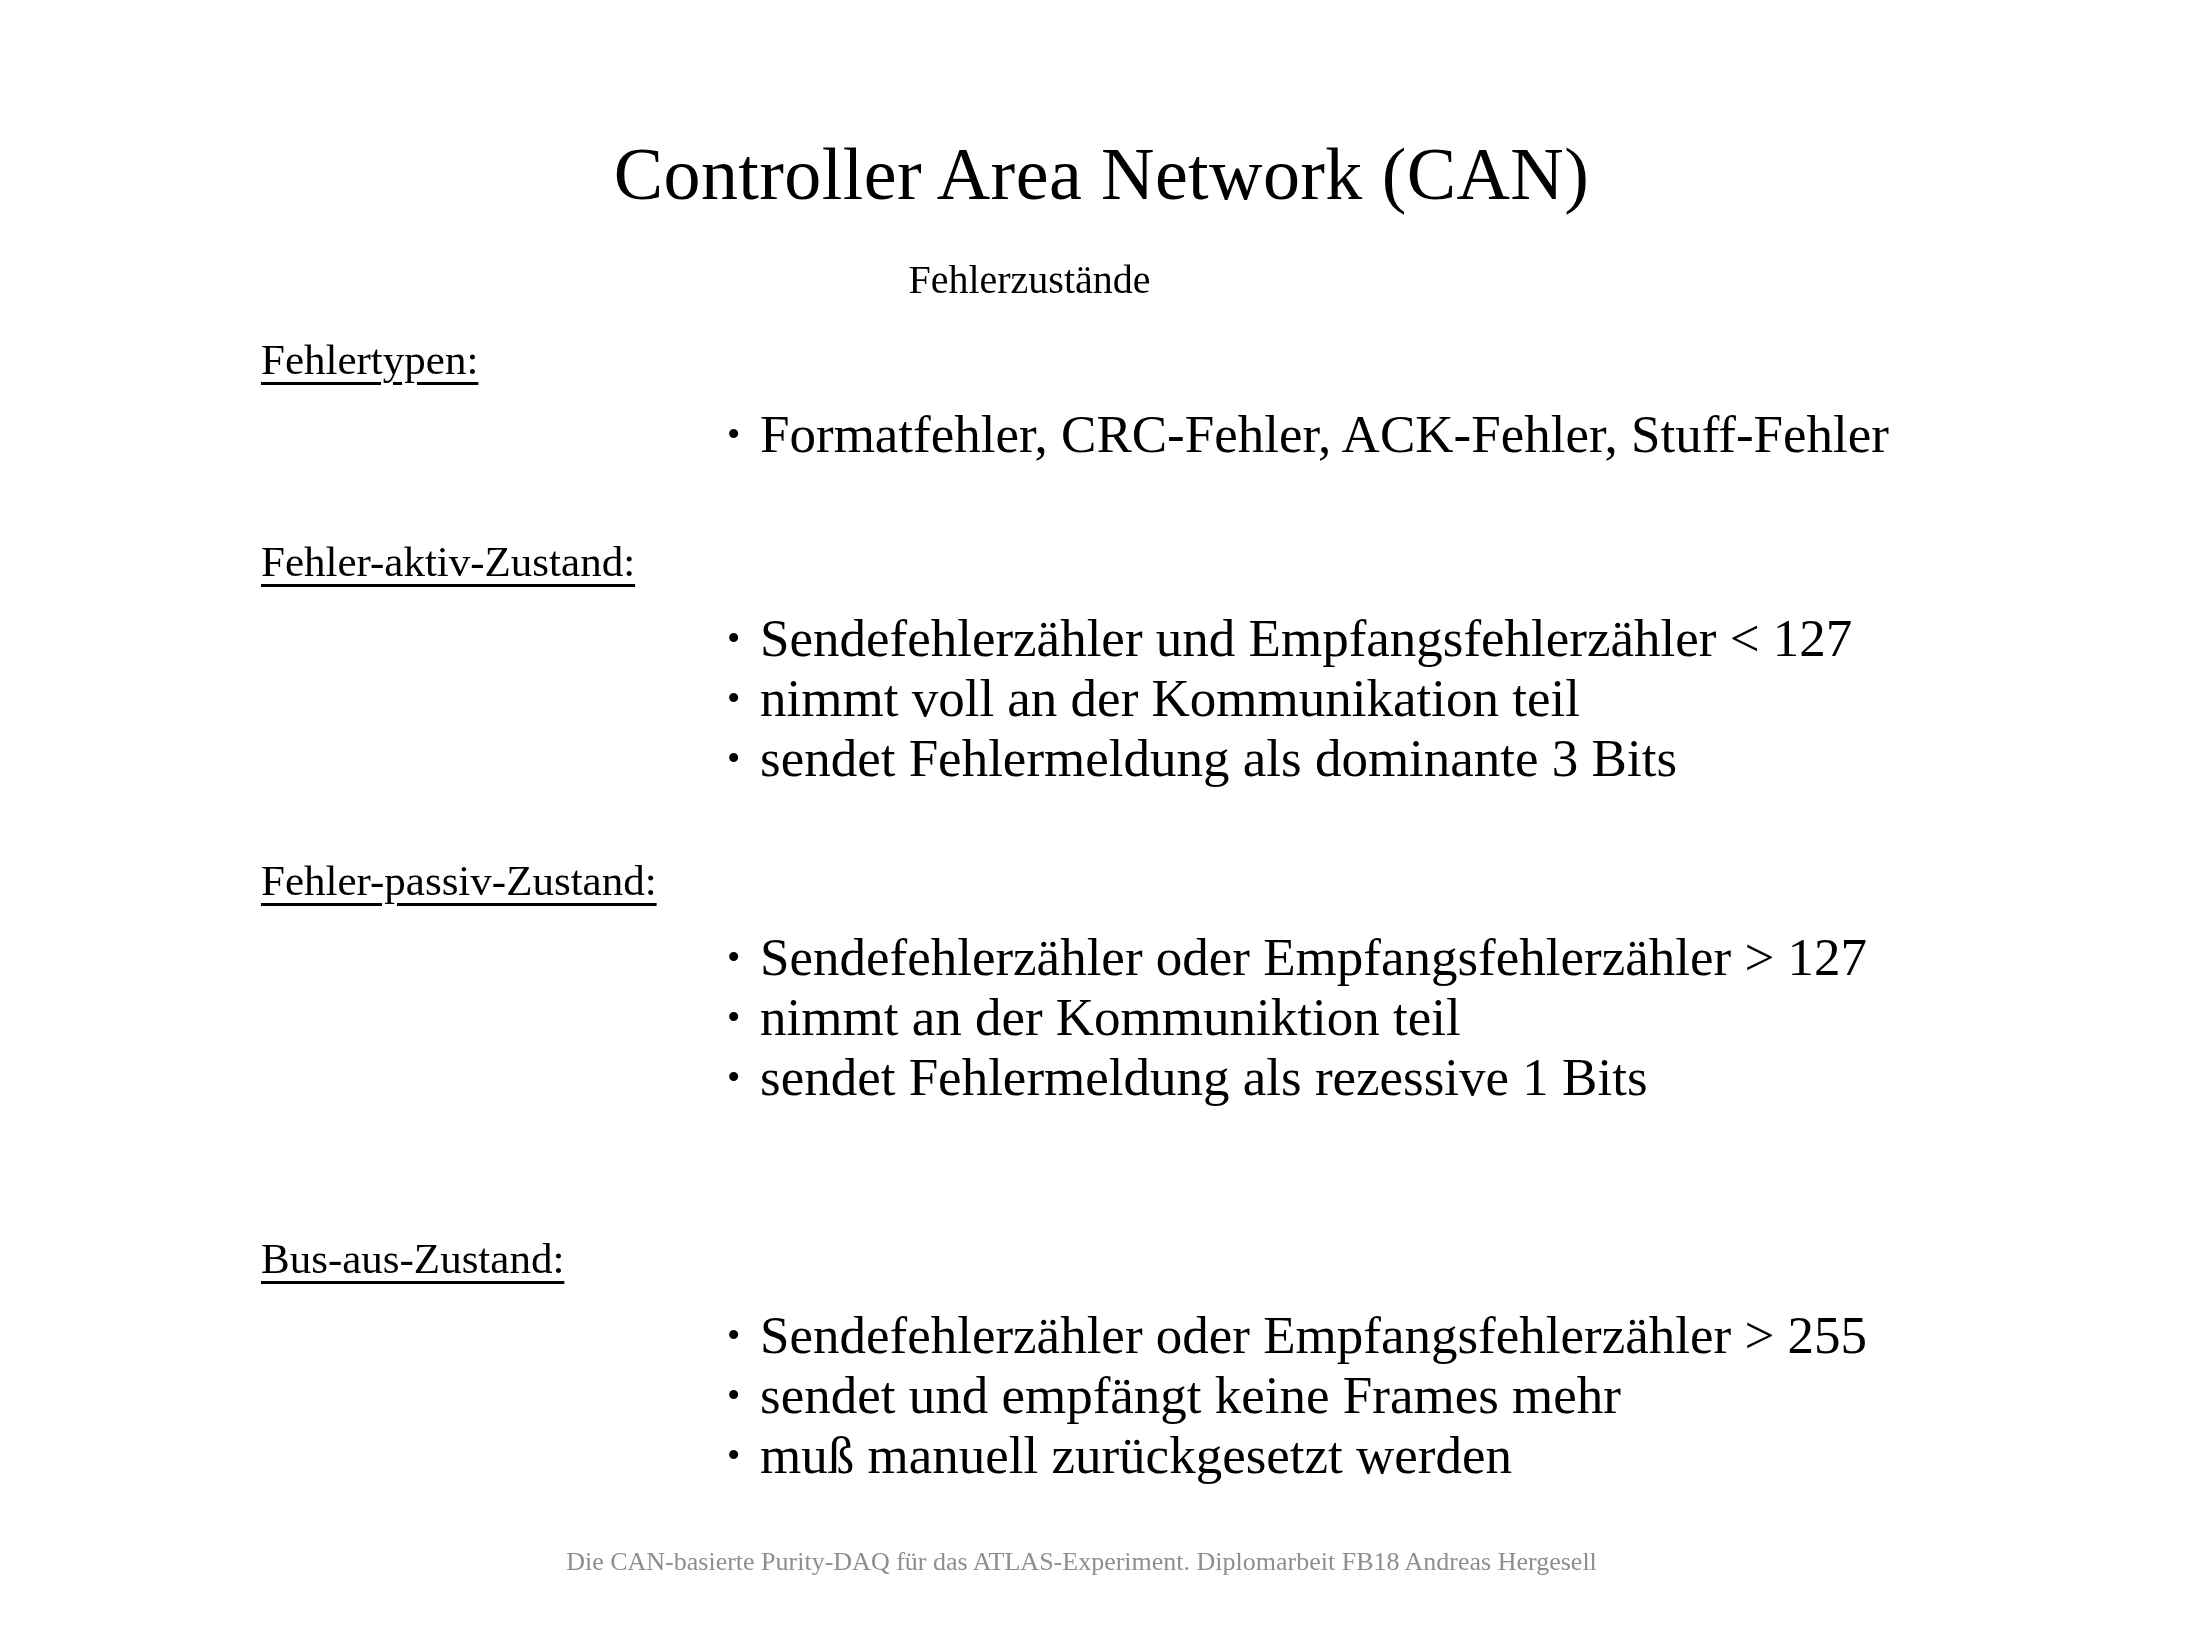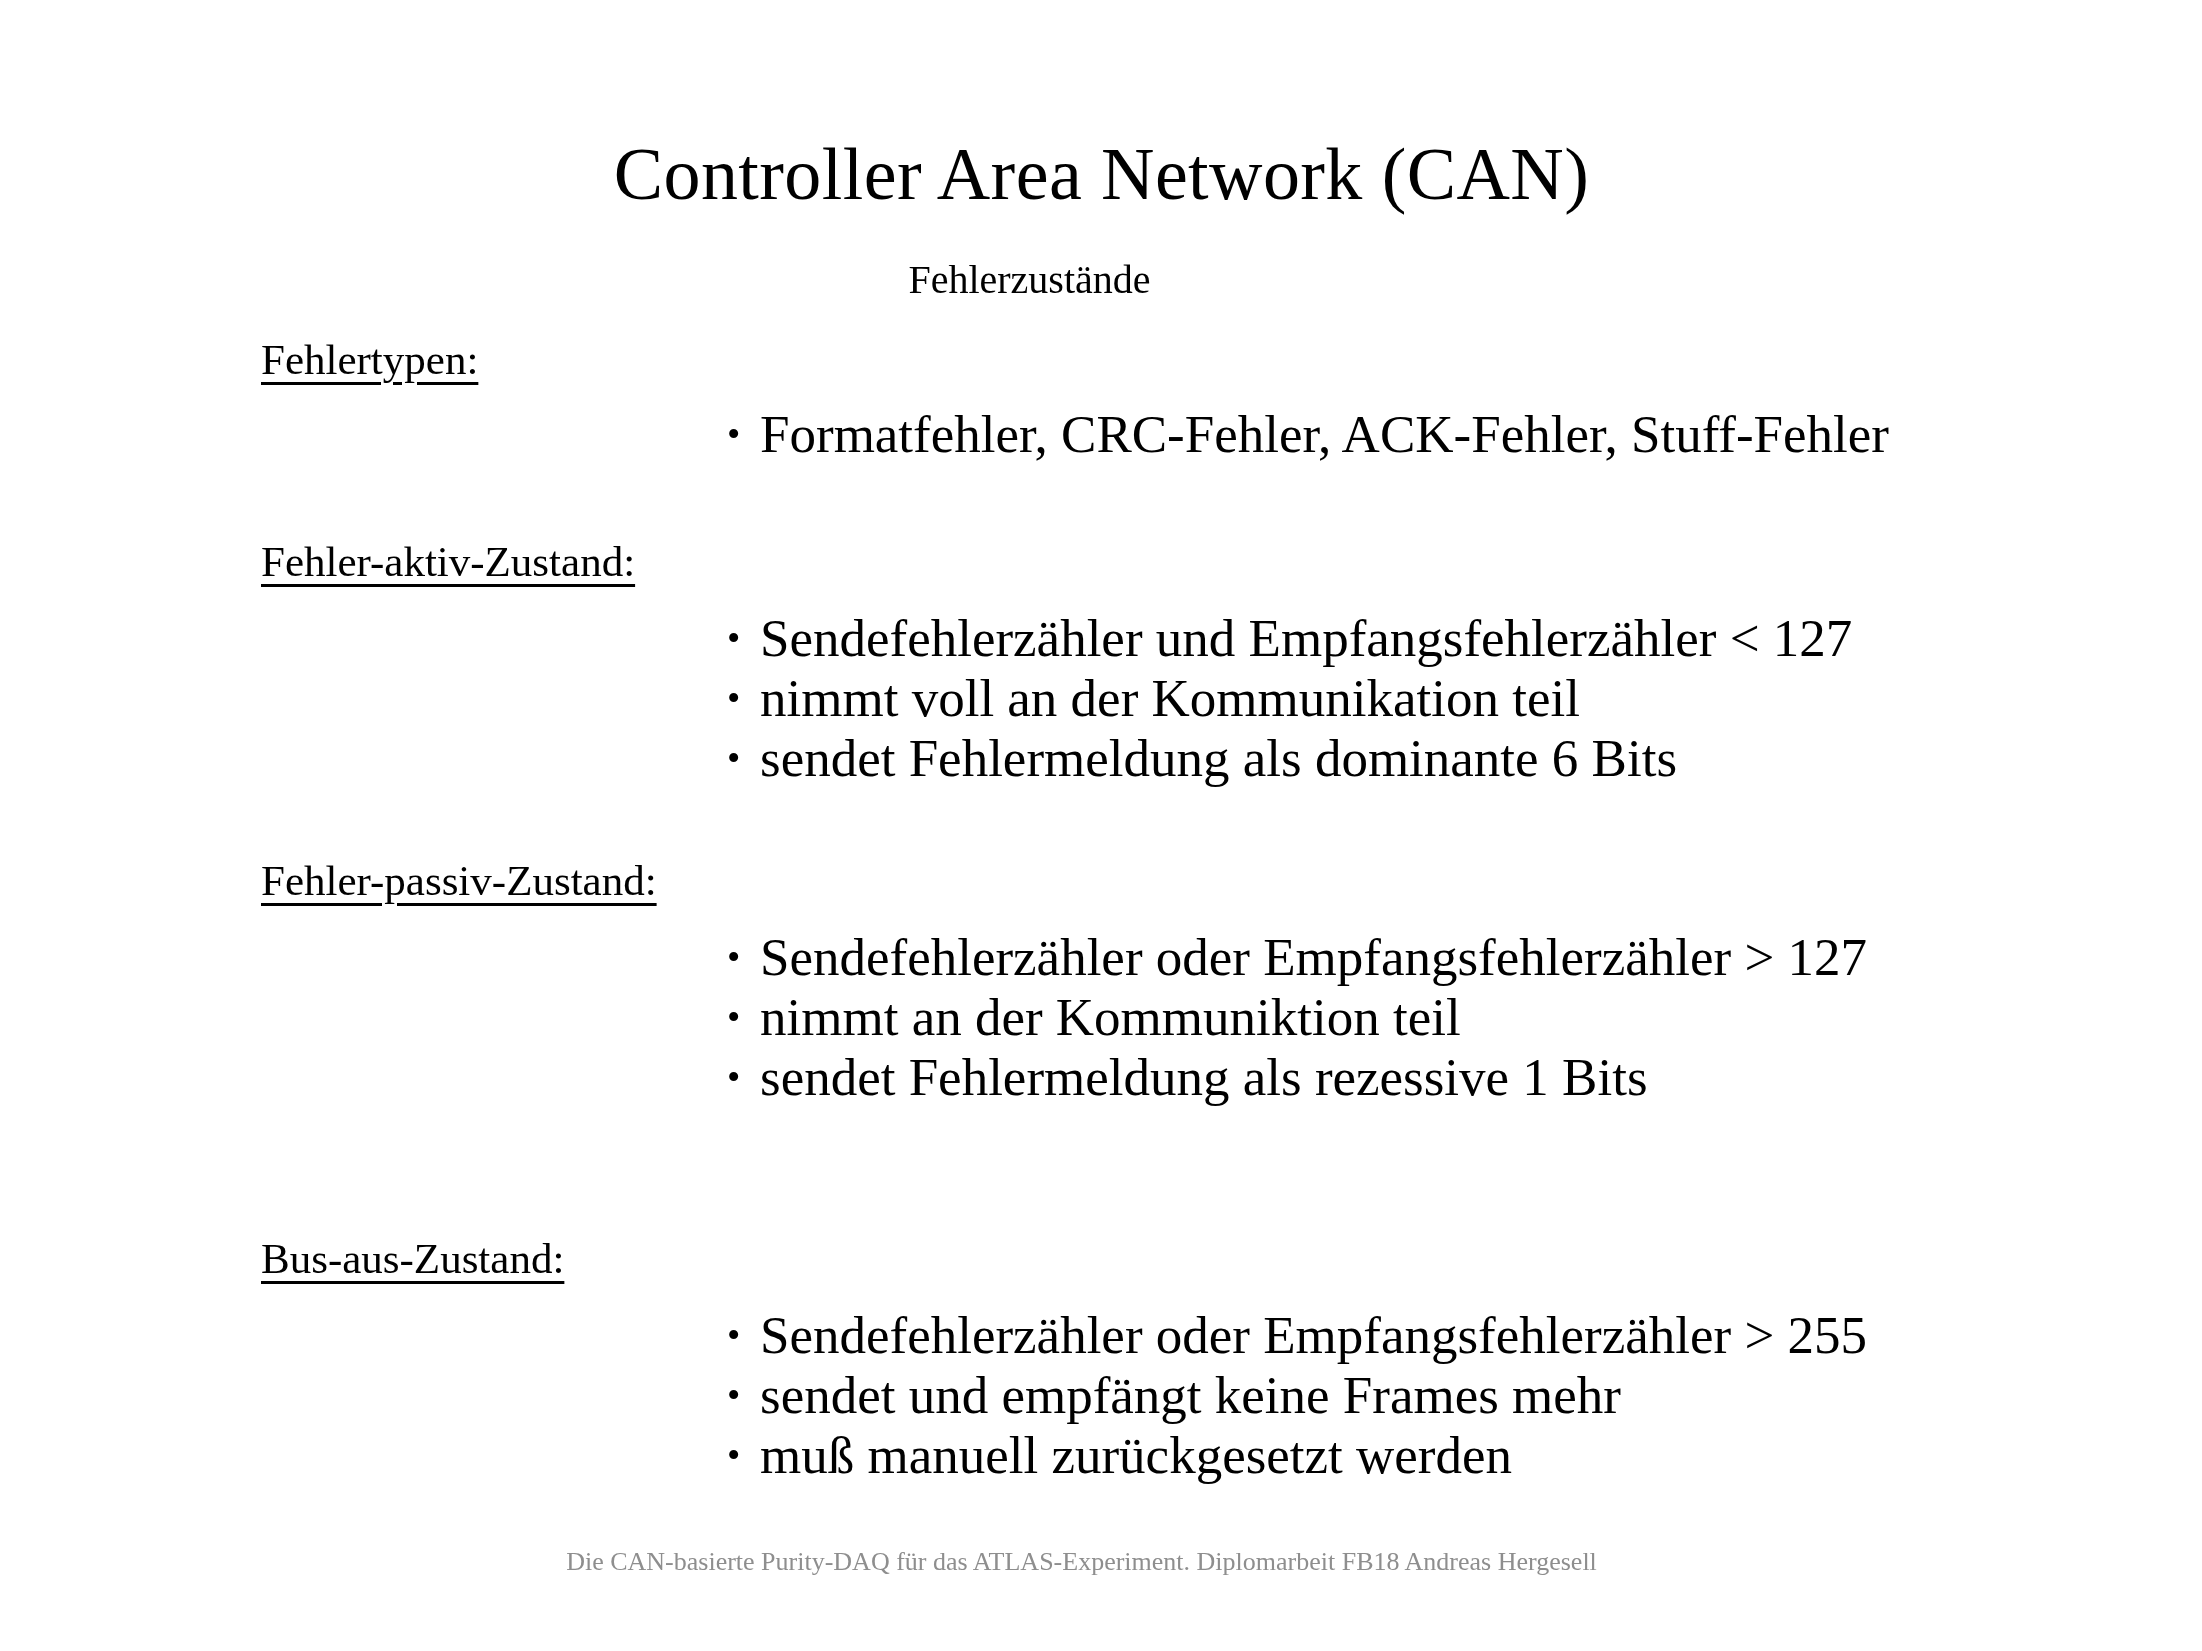--- a/index.html
+++ b/index.html
@@ -118,21 +118,21 @@
     <ul class="bullets" style="top:404px;">
       <li class="bullet">Formatfehler, CRC-Fehler, ACK-Fehler, Stuff-Fehler</li>
     </ul>
   </div>
 
   <div class="section">
     <div class="section-heading" style="top:539px;">Fehler-aktiv-Zustand:</div>
     <ul class="bullets" style="top:608px;">
       <li class="bullet">Sendefehlerzähler und Empfangsfehlerzähler &lt; 127</li>
       <li class="bullet">nimmt voll an der Kommunikation teil</li>
-      <li class="bullet">sendet Fehlermeldung als dominante 6 Bits</li>
+      <li class="bullet">sendet Fehlermeldung als dominante 3 Bits</li>
     </ul>
   </div>
 
   <div class="section">
     <div class="section-heading" style="top:858px;">Fehler-passiv-Zustand:</div>
     <ul class="bullets" style="top:927px;">
       <li class="bullet">Sendefehlerzähler oder Empfangsfehlerzähler &gt; 127</li>
       <li class="bullet">nimmt an der Kommuniktion teil</li>
       <li class="bullet">sendet Fehlermeldung als rezessive 1 Bits</li>
     </ul>

